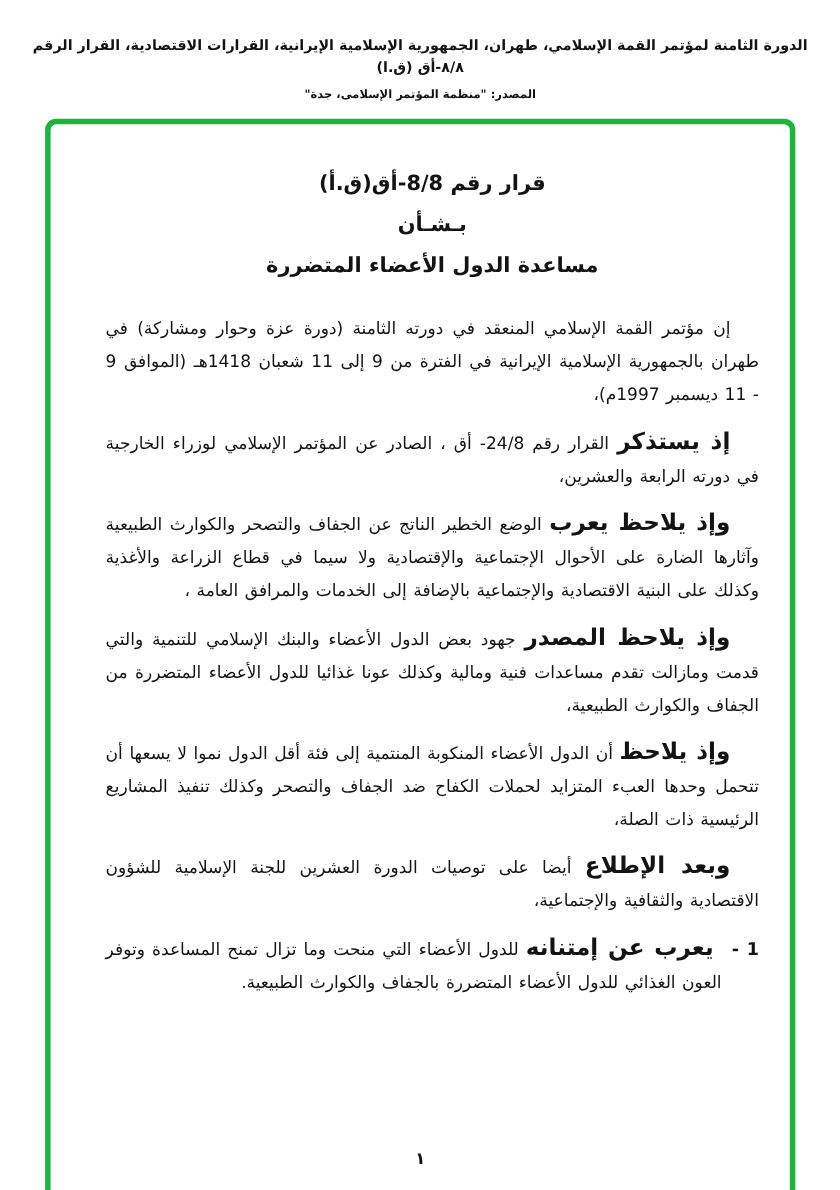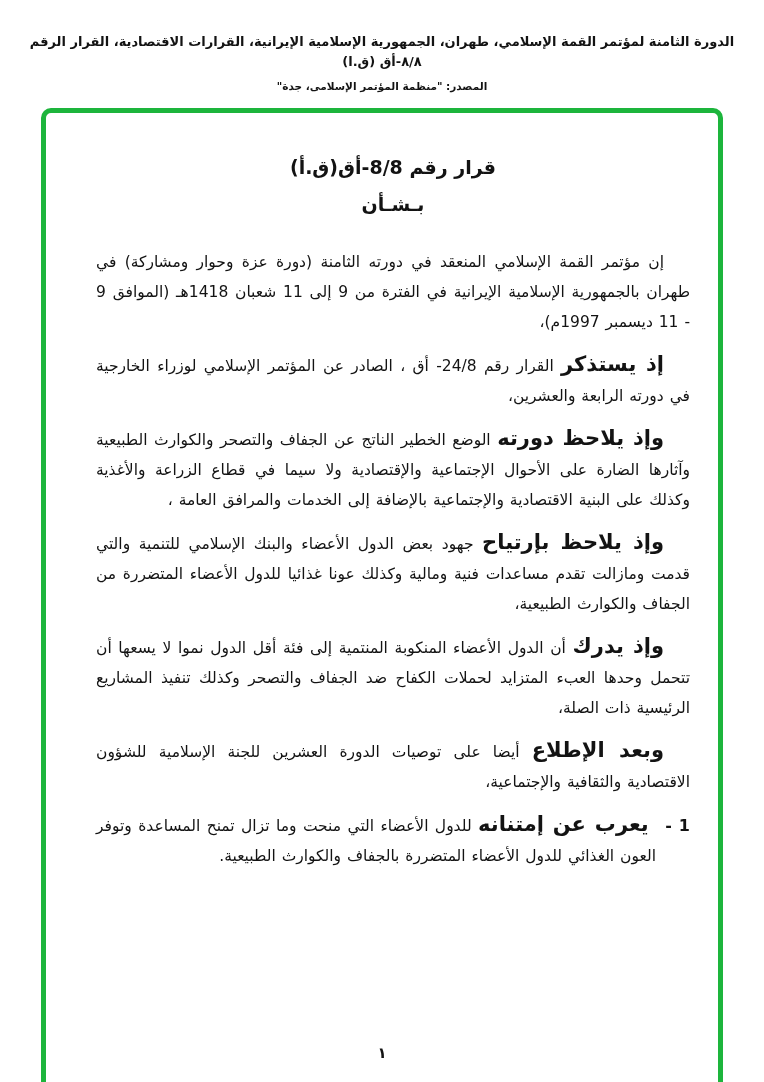--- a/index.html
+++ b/index.html
@@ -105,31 +105,32 @@
 <div class="doc-header">
   <div class="header-main">الدورة الثامنة لمؤتمر القمة الإسلامي، طهران، الجمهورية الإسلامية الإيرانية، القرارات الاقتصادية، القرار الرقم ٨/٨-أق (ق.ا)</div>
   <div class="header-source">المصدر:  "منظمة المؤتمر الإسلامى، جدة"</div>
 </div>
 
 <div class="frame">
 
   <div class="title-block">
     <div class="title-line">قرار رقم 8/8-أق(ق.أ)</div>
     <div class="title-line">بـشـأن</div>
+    <div class="title-line">مساعدة الدول الأعضاء المتضررة</div>
   </div>
 
   <p class="para"><span class="lead"></span><span>إن مؤتمر القمة الإسلامي المنعقد في دورته الثامنة (دورة عزة  وحوار  ومشاركة) في طهران بالجمهورية الإسلامية الإيرانية في الفترة من  9 إلى 11 شعبان 1418هـ (الموافق 9 - 11 ديسمبر 1997م)،</span></p>
 
   <p class="para"><span class="lead">إذ يستذكر</span><span> القرار رقم 24/8- أق ، الصادر عن المؤتمر الإسلامي لوزراء الخارجية في دورته الرابعة والعشرين،</span></p>
 
-  <p class="para"><span class="lead">وإذ يلاحظ دورته</span><span> الوضع الخطير الناتج عن الجفاف والتصحر والكوارث الطبيعية وآثارها الضارة على الأحوال الإجتماعية والإقتصادية ولا سيما في قطاع الزراعة والأغذية وكذلك على البنية الاقتصادية والإجتماعية بالإضافة إلى الخدمات والمرافق العامة ،</span></p>
+  <p class="para"><span class="lead">وإذ يلاحظ يعرب</span><span> الوضع الخطير الناتج عن الجفاف والتصحر والكوارث الطبيعية وآثارها الضارة على الأحوال الإجتماعية والإقتصادية ولا سيما في قطاع الزراعة والأغذية وكذلك على البنية الاقتصادية والإجتماعية بالإضافة إلى الخدمات والمرافق العامة ،</span></p>
 
-  <p class="para"><span class="lead">وإذ يلاحظ بإرتياح</span><span> جهود بعض الدول الأعضاء والبنك الإسلامي للتنمية والتي قدمت ومازالت تقدم مساعدات فنية ومالية وكذلك عونا غذائيا للدول الأعضاء المتضررة من الجفاف والكوارث الطبيعية،</span></p>
+  <p class="para"><span class="lead">وإذ يلاحظ المصدر</span><span> جهود بعض الدول الأعضاء والبنك الإسلامي للتنمية والتي قدمت ومازالت تقدم مساعدات فنية ومالية وكذلك عونا غذائيا للدول الأعضاء المتضررة من الجفاف والكوارث الطبيعية،</span></p>
 
-  <p class="para"><span class="lead">وإذ يدرك</span><span> أن الدول الأعضاء المنكوبة المنتمية إلى فئة أقل الدول نموا لا يسعها أن تتحمل وحدها العبء المتزايد لحملات الكفاح ضد الجفاف والتصحر وكذلك تنفيذ المشاريع الرئيسية ذات الصلة،</span></p>
+  <p class="para"><span class="lead">وإذ يلاحظ</span><span> أن الدول الأعضاء المنكوبة المنتمية إلى فئة أقل الدول نموا لا يسعها أن تتحمل وحدها العبء المتزايد لحملات الكفاح ضد الجفاف والتصحر وكذلك تنفيذ المشاريع الرئيسية ذات الصلة،</span></p>
 
   <p class="para"><span class="lead">وبعد الإطلاع</span><span> أيضا على توصيات الدورة العشرين للجنة الإسلامية للشؤون الاقتصادية والثقافية والإجتماعية،</span></p>
 
   <p class="para item"><span class="item-num">1 -</span> <span class="lead">يعرب عن إمتنانه</span><span> للدول الأعضاء التي منحت وما تزال تمنح المساعدة وتوفر العون الغذائي للدول الأعضاء المتضررة بالجفاف والكوارث الطبيعية.</span></p>
 
 </div>
 
 <div class="page-num">١</div>
 
 </body></html>

